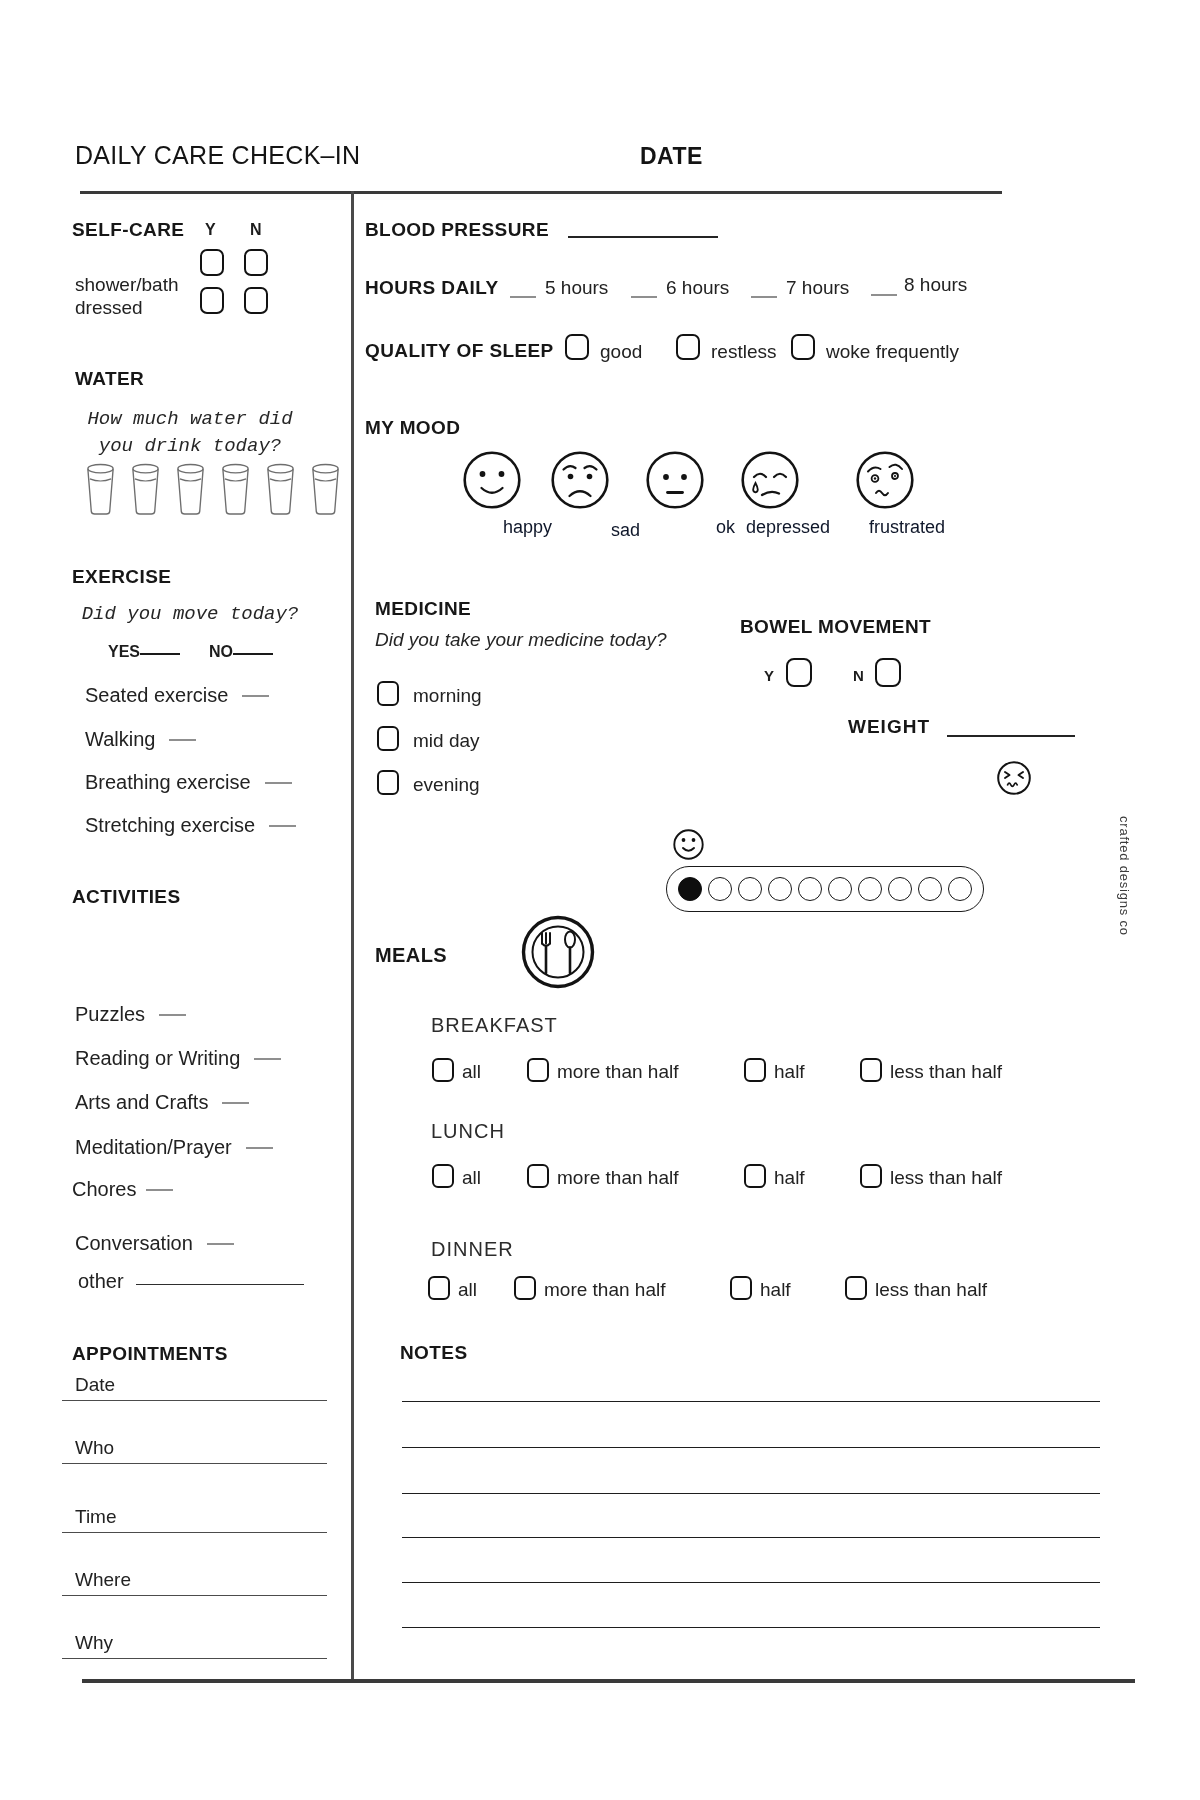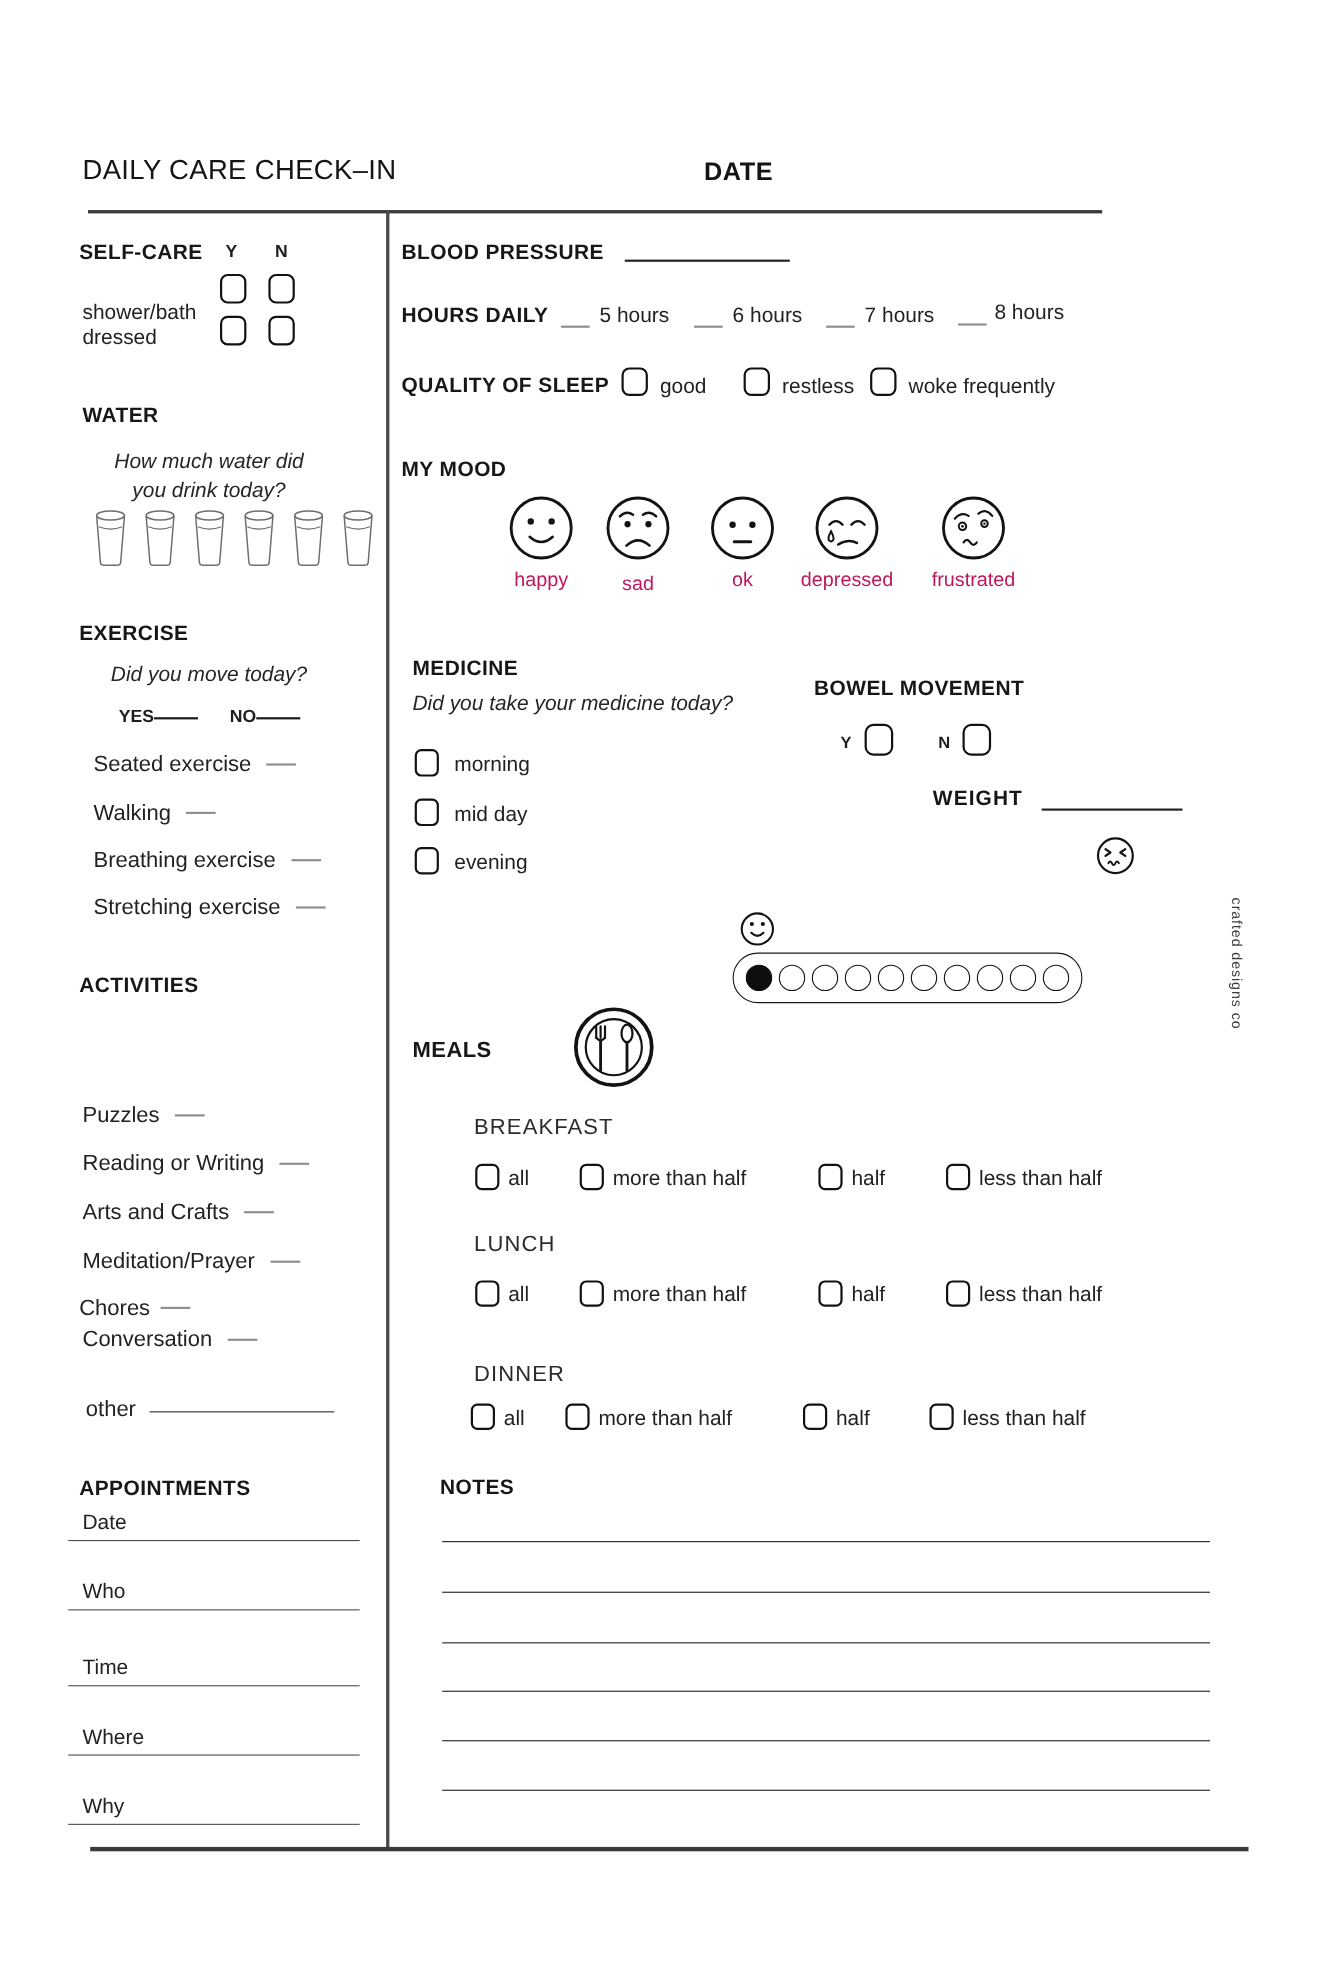--- a/index.html
+++ b/index.html
@@ -3,29 +3,29 @@
 <meta charset="utf-8">
 <style>
   html,body{margin:0;padding:0;background:#fff;}
   .page{position:relative;width:1200px;height:1800px;background:#ffffff;
         font-family:"Liberation Sans",sans-serif;color:#1d1d1d;overflow:hidden;}
   .abs{position:absolute;}
   .h{font-weight:700;color:#171717;font-size:19px;letter-spacing:.4px;}
   .t{font-size:19px;color:#222;}
   .big{font-size:20px;color:#222;}
   .it{font-style:italic;font-size:19px;color:#262626;}
-  .ctr{text-align:center;}
+  .ctr{text-align:center;font-family:Liberation Mono, monospace;}
   .rule{position:absolute;background:#3a3a3a;}
   .cb{position:absolute;border:2.4px solid #121212;border-radius:7px;background:#fff;box-sizing:border-box;}
   .fline{position:absolute;border-bottom:1.7px solid #4c4c4c;}
   .inkline{position:absolute;border-bottom:2px solid #242424;}
   .dash{display:inline-block;width:27px;border-bottom:2px solid #8f8f8f;transform:translateY(-5px);margin-left:14px;}
   .ul{display:inline-block;width:40px;border-bottom:2px solid #1a1a1a;transform:translateY(-2px);}
   .row{white-space:nowrap;}
-  .facelbl{font-size:18px;color:#be185d;text-align:center;}
+  .facelbl{font-size:18px;color:#0f172a;text-align:right;}
   .pill{position:absolute;display:flex;align-items:center;justify-content:space-between;
         padding:0 11px;box-sizing:border-box;border:1.6px solid #1a1a1a;border-radius:23px;background:#fff;}
   .pc{width:24px;height:24px;border:1.5px solid #161616;border-radius:50%;box-sizing:border-box;background:#fff;}
   .pc.filled{background:#0e0e0e;border-color:#0e0e0e;}
   .mealhdr{font-size:20px;letter-spacing:1px;color:#2c2c2c;}
   .brand{writing-mode:vertical-rl;font-size:13px;color:#3c3c3c;letter-spacing:.8px;}
   svg{display:block;}
 </style>
 </head>
 <body>
@@ -99,21 +99,21 @@
   <div class="abs big row" style="left:85px;top:728px"><span>Walking</span><span class="dash"></span></div>
   <div class="abs big row" style="left:85px;top:771px"><span>Breathing exercise</span><span class="dash"></span></div>
   <div class="abs big row" style="left:85px;top:814px"><span>Stretching exercise</span><span class="dash"></span></div>
 
   <div class="abs h" style="left:72px;top:886px">ACTIVITIES</div>
   <div class="abs big row" style="left:75px;top:1003px"><span>Puzzles</span><span class="dash"></span></div>
   <div class="abs big row" style="left:75px;top:1047px"><span>Reading or Writing</span><span class="dash"></span></div>
   <div class="abs big row" style="left:75px;top:1091px"><span>Arts and Crafts</span><span class="dash"></span></div>
   <div class="abs big row" style="left:75px;top:1136px"><span>Meditation/Prayer</span><span class="dash"></span></div>
   <div class="abs big row" style="left:72px;top:1178px"><span>Chores</span><span class="dash" style="margin-left:10px"></span></div>
-  <div class="abs big row" style="left:75px;top:1207px"><span>Conversation</span><span class="dash"></span></div>
+  <div class="abs big row" style="left:75px;top:1232px"><span>Conversation</span><span class="dash"></span></div>
   <div class="abs big row" style="left:78px;top:1270px"><span>other</span><span style="display:inline-block;width:168px;border-bottom:1.8px solid #2e2e2e;transform:translateY(-3px);margin-left:12px"></span></div>
 
   <div class="abs h" style="left:72px;top:1343px">APPOINTMENTS</div>
   <div class="abs t" style="left:75px;top:1374px">Date</div>
   <div class="fline" style="left:62px;top:1400px;width:265px"></div>
   <div class="abs t" style="left:75px;top:1437px">Who</div>
   <div class="fline" style="left:62px;top:1463px;width:265px"></div>
   <div class="abs t" style="left:75px;top:1506px">Time</div>
   <div class="fline" style="left:62px;top:1532px;width:265px"></div>
   <div class="abs t" style="left:75px;top:1569px">Where</div>

